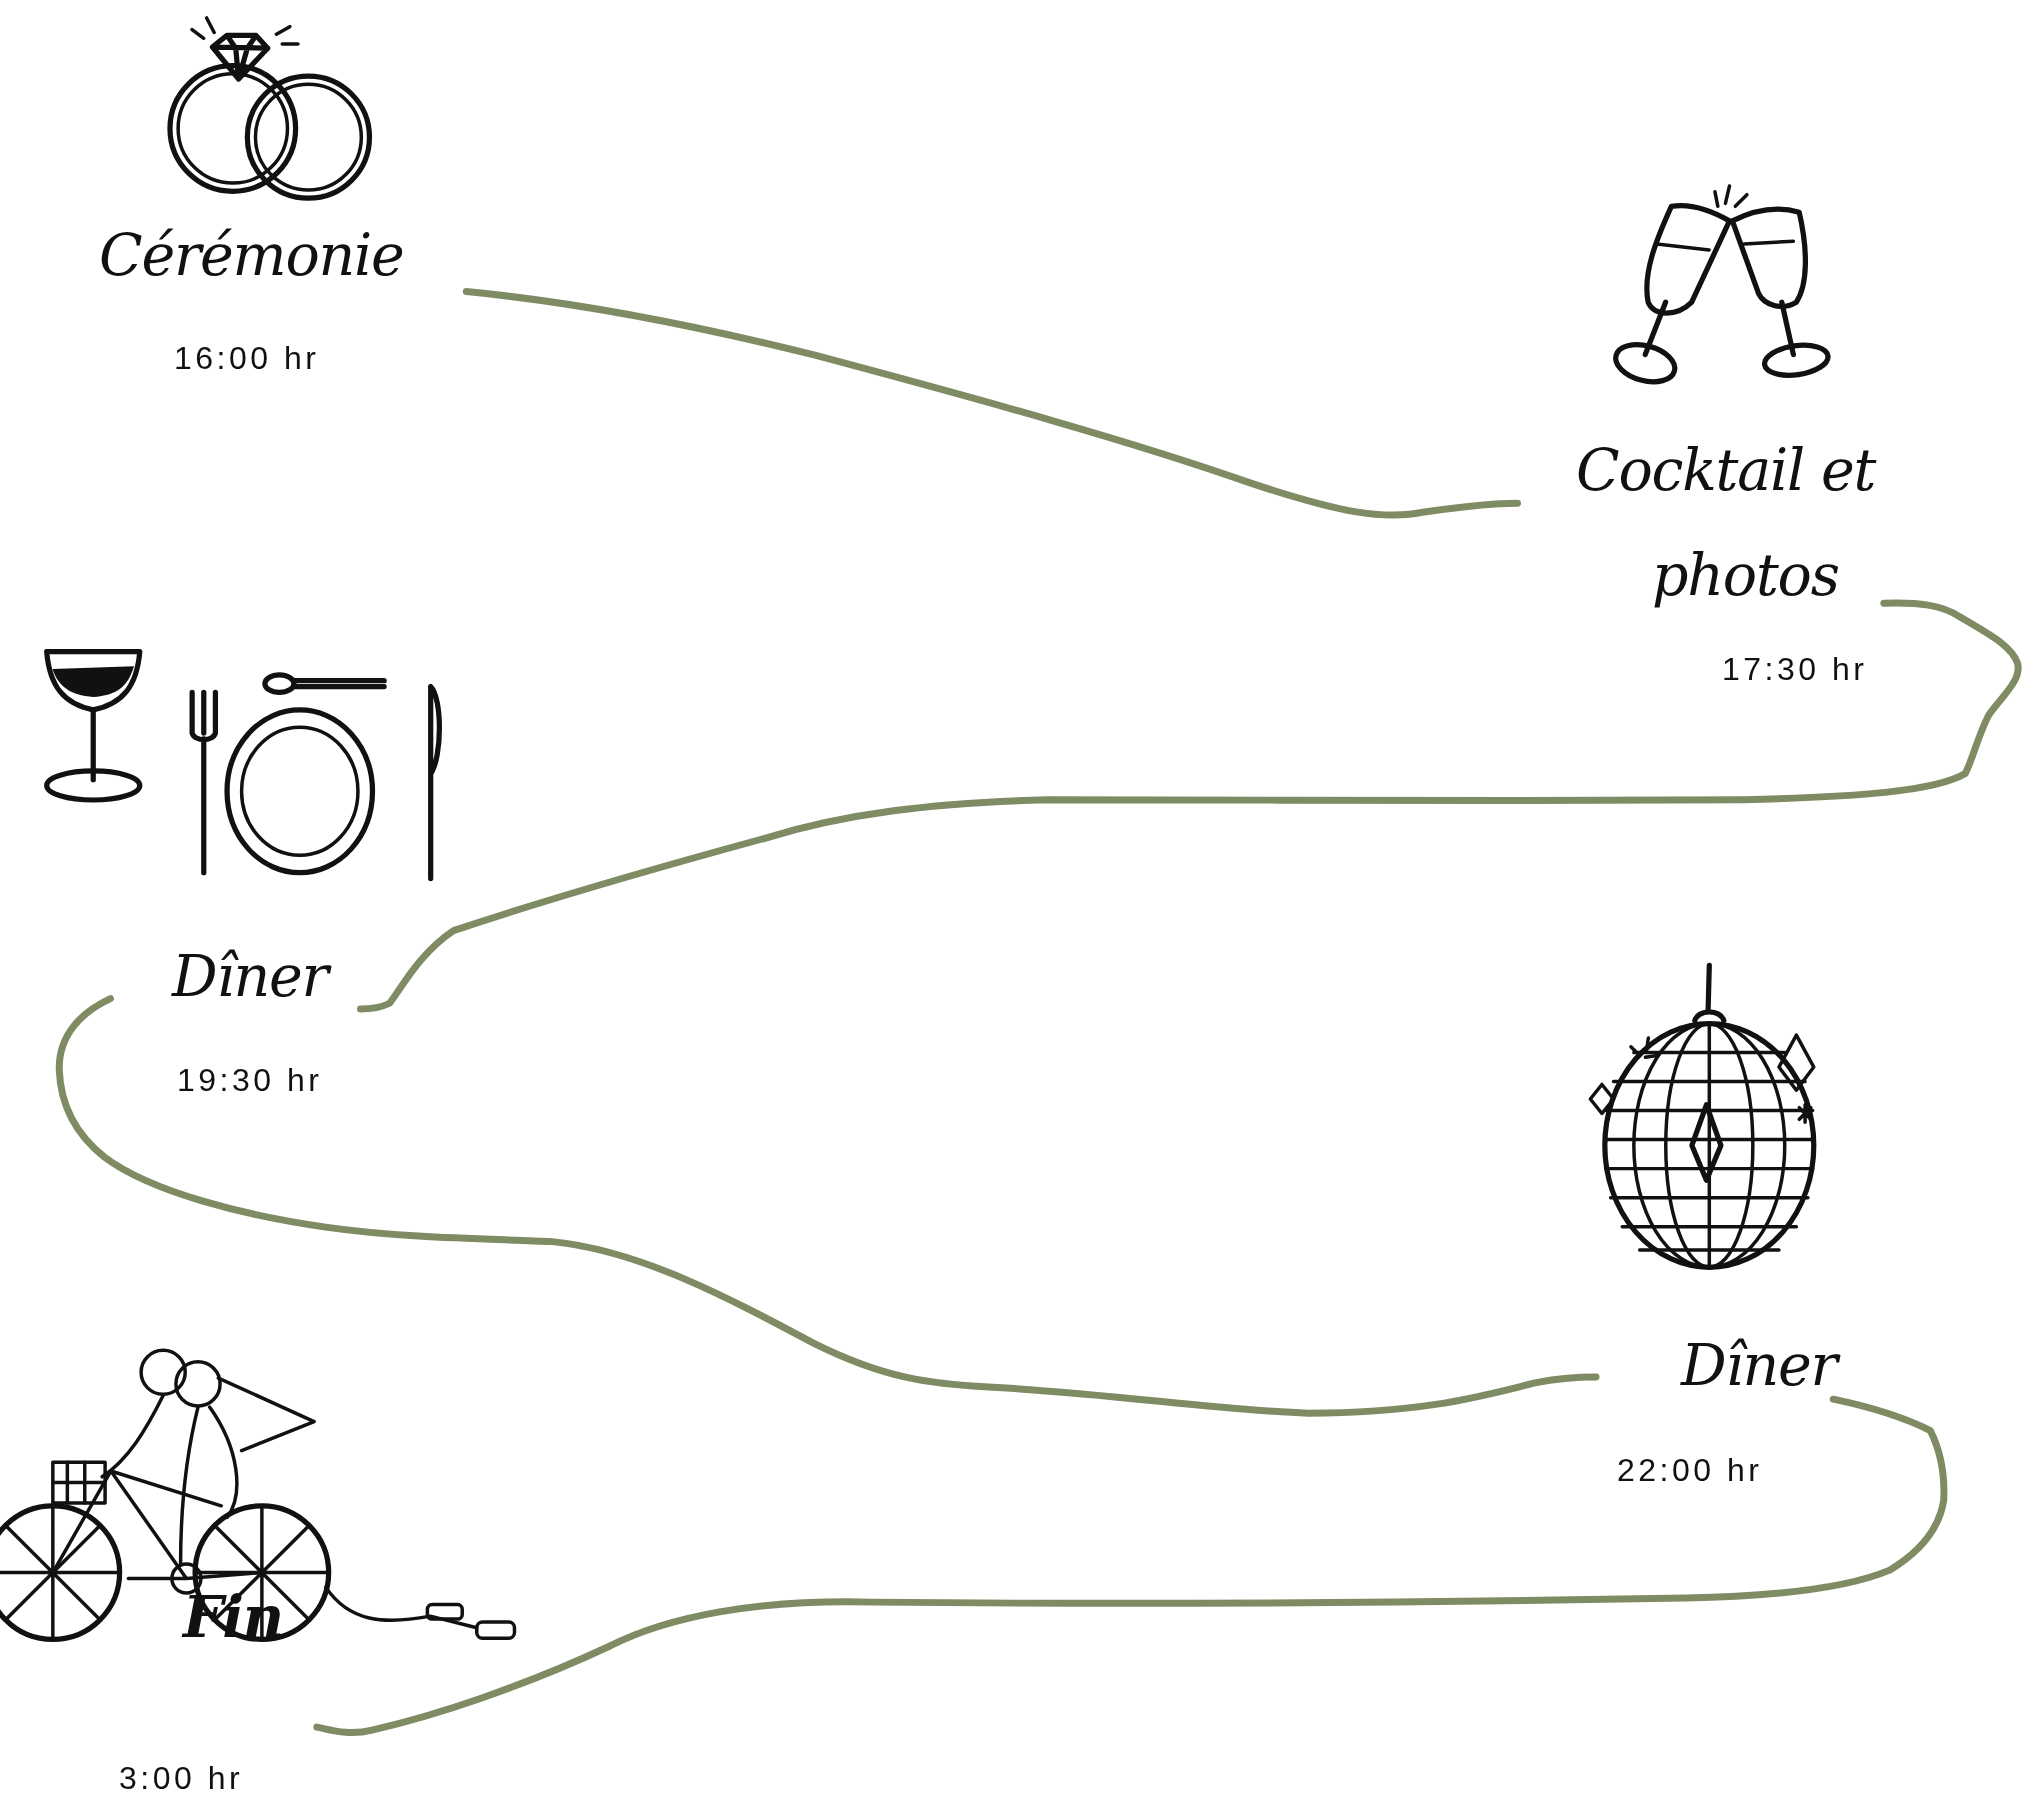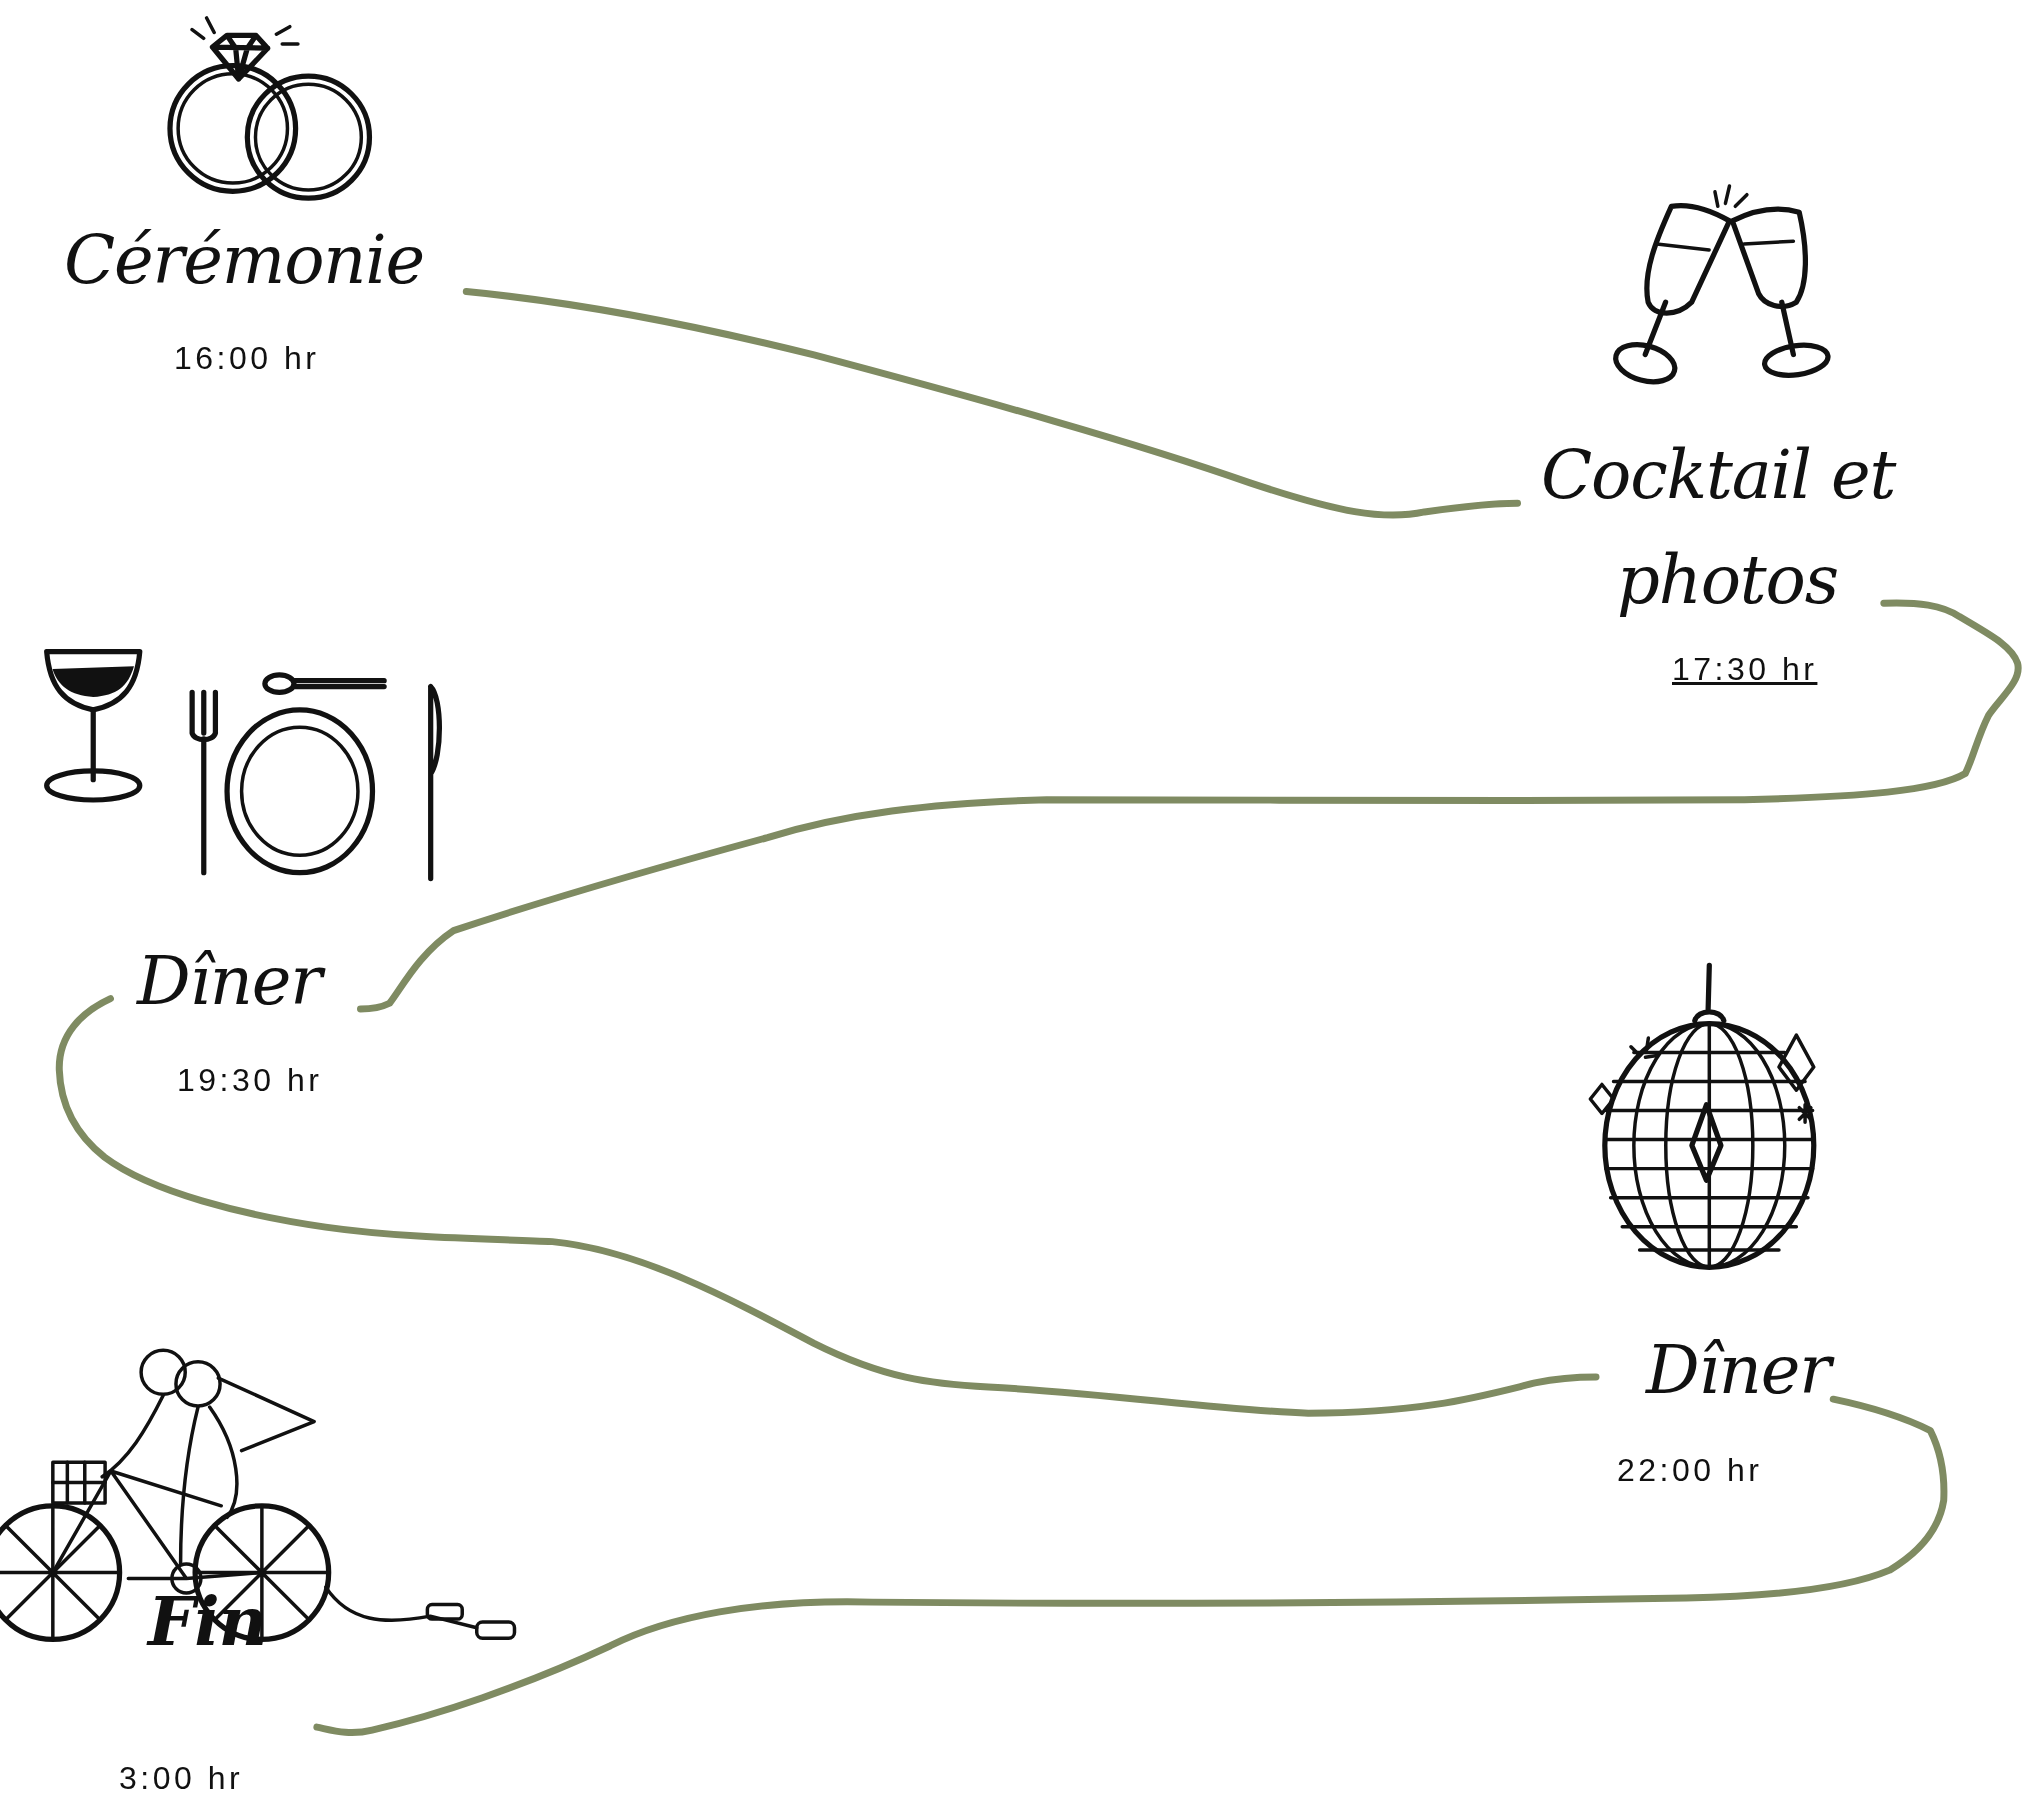--- a/index.html
+++ b/index.html
@@ -2,25 +2,26 @@
 <html style="font-size:9.3px"><head>
 <meta charset="utf-8">
 <style>
   html, body { margin:0; padding:0; background:#ffffff; }
   body { width:2035px; height:1803px; position:relative; overflow:hidden; }
   .layer { position:absolute; left:0; top:0; width:2035px; height:1803px; }
   .title {
     position:absolute;
     font-family:"DejaVu Serif", serif;
     font-style:italic;
-    font-size:67px;
+    font-size:57px;
     color:#111;
     line-height:1;
     white-space:nowrap;
     letter-spacing:-1.2px;
+    margin-left:35px;
   }
   .time {
     position:absolute;
     font-family:"Liberation Sans", sans-serif;
     font-size:32px;
     color:#111;
     letter-spacing:3.5px;
     white-space:nowrap;
     line-height:1;
   }
@@ -66,21 +67,21 @@
     <ellipse class="ink" cx="40" cy="305" rx="52" ry="30" transform="rotate(15 40 305)"></ellipse>
     <path class="ink" d="M190 60 C 230 40, 270 35, 305 45 C 320 110, 320 170, 300 200 C 275 215, 245 205, 235 185 Z"></path>
     <path class="ink-thin" d="M210 100 L 295 95"></path>
     <path class="ink" d="M275 200 L 295 290"></path>
     <ellipse class="ink" cx="300" cy="300" rx="55" ry="25" transform="rotate(-8 300 300)"></ellipse>
     <path class="ink-thin" d="M160 10 L165 35 M185 0 L178 30 M215 15 L195 35"></path>
   </svg>
 </div>
 <div class="title" style="left:1541px; top:442px;">Cocktail et</div>
 <div class="title" style="left:1617px; top:547px;">photos</div>
-<div class="time" style="left:1672px; top:653px;text-decoration:underline;">17:30 hr</div>
+<div class="time" style="left:1722px; top:653px;">17:30 hr</div>
 
 <div class="icon" style="left:35px; top:640px; width:419px; height:256px;">
   <svg viewBox="0 0 720 440">
     <path class="ink" d="M20 20 L 180 20 C 175 80, 150 110, 100 120 C 50 110, 25 80, 20 20 Z"></path>
     <path d="M30 50 L 170 45 C 160 80, 140 95, 100 98 C 60 95, 40 80, 30 50 Z" fill="#111"></path>
     <path class="ink" d="M100 120 L 100 240"></path>
     <ellipse class="ink" cx="100" cy="250" rx="80" ry="25"></ellipse>
     <path class="ink" d="M270 90 L 270 160 M290 90 L 290 160 M310 90 L 310 160 M270 160 C 275 175, 305 175, 310 160 M290 170 L 290 400"></path>
     <ellipse class="ink" cx="455" cy="260" rx="125" ry="140"></ellipse>
     <ellipse class="ink-thin" cx="455" cy="260" rx="100" ry="110"></ellipse>

